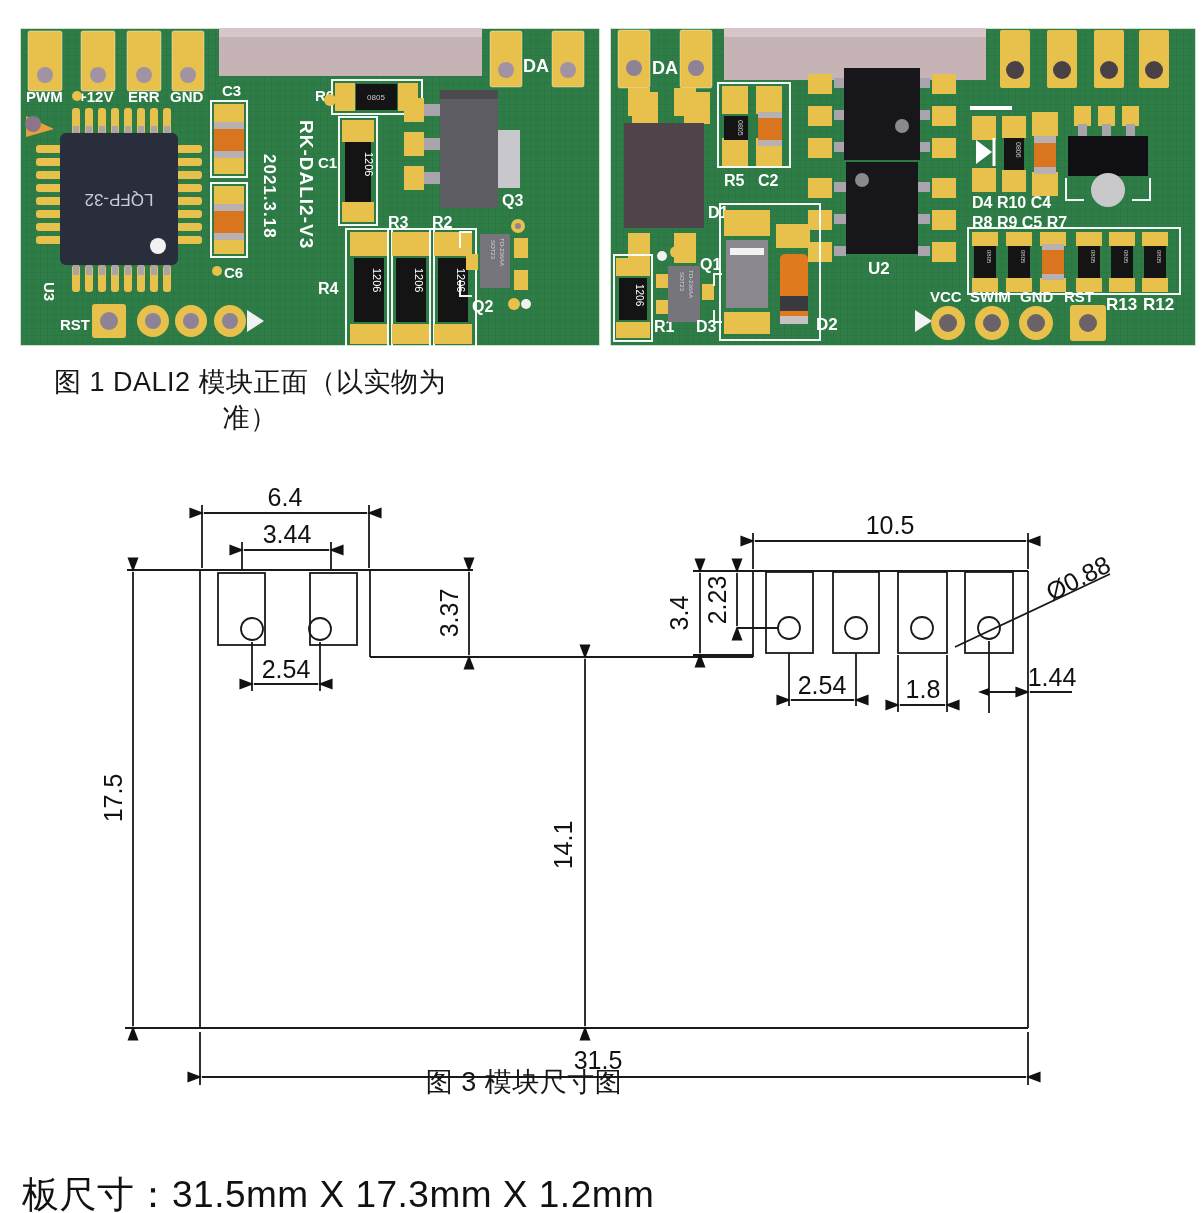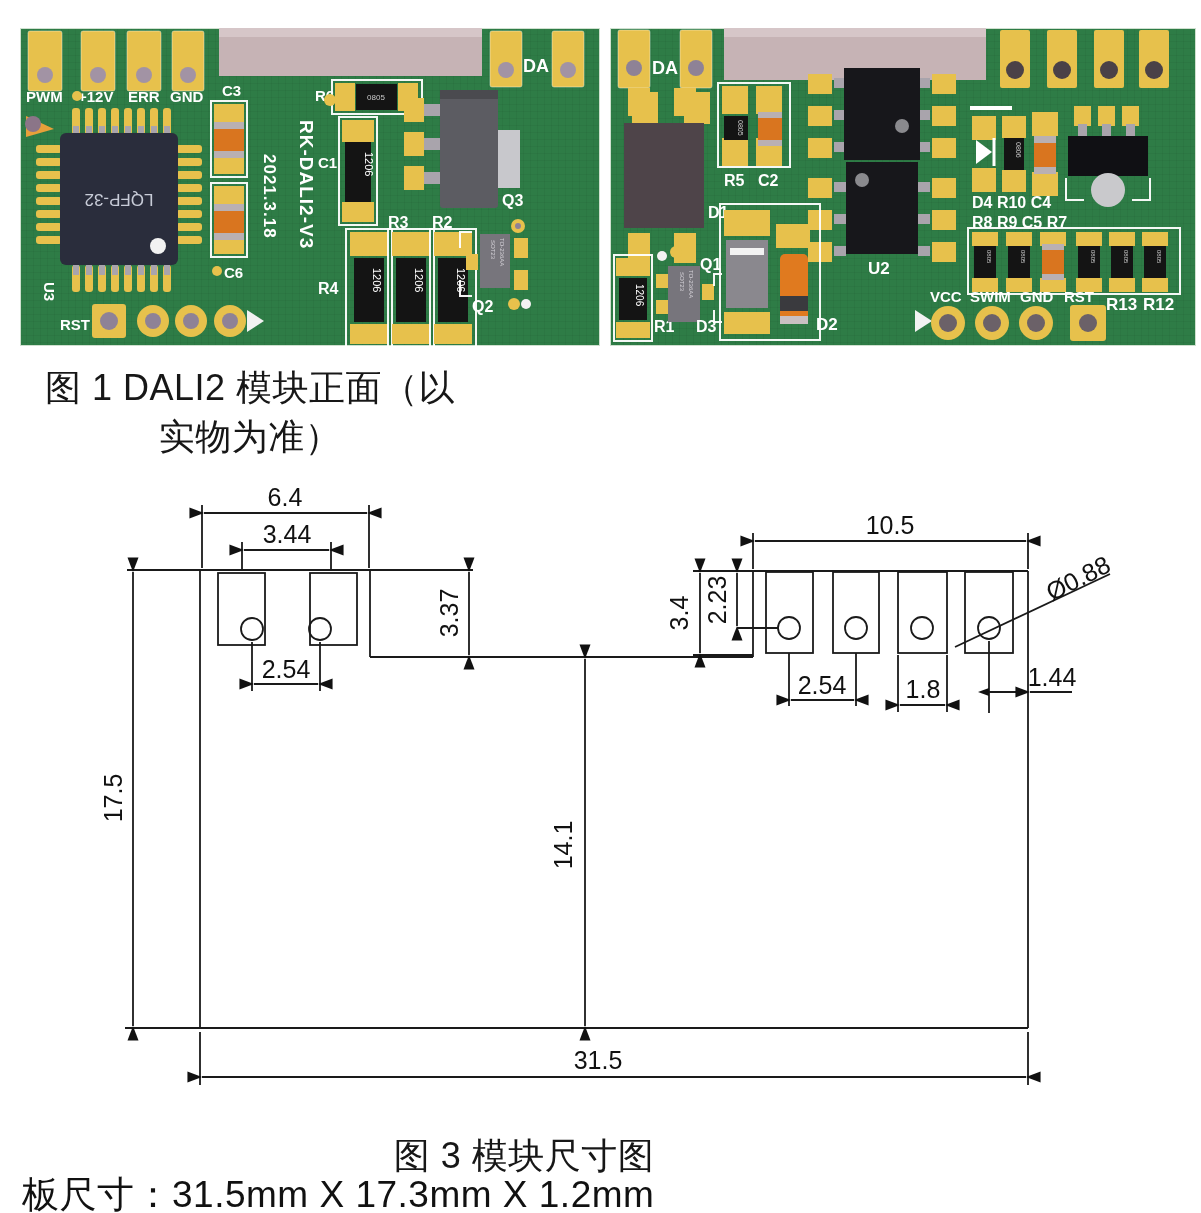--- a/index.html
+++ b/index.html
@@ -1,19 +1,19 @@
 <!DOCTYPE html>
 <html><head>
 <meta charset="utf-8">
 <style>
   html,body{margin:0;padding:0;background:#fff;}
   #page{position:relative;width:1201px;height:1213px;background:#ffffff;overflow:hidden;
         font-family:"Liberation Sans",sans-serif;color:#111;}
   .abs{position:absolute;}
-  .caption{font-size:36px;color:#171717;text-align:center;letter-spacing:0.5px;}
+  .caption{font-size:27px;color:#171717;text-align:center;letter-spacing:0.5px;}
   .boardsize{font-size:37px;color:#111;letter-spacing:0.5px;margin-top:8px;}
   svg text{font-family:"Liberation Sans",sans-serif;}
   .silk{fill:#ffffff;font-weight:bold;}
   .tiny{fill:#c9c9c9;}
   .dimtxt{fill:#111;font-size:25px;}
   .dimline{stroke:#1a1a1a;stroke-width:1.8;fill:none;}
   .outline{stroke:#ffffff;stroke-width:2;fill:none;opacity:.95;}
 </style>
 </head>
 <body>
@@ -554,17 +554,17 @@
       <polygon points="989,692 978,688 978,696" fill="#111" transform="rotate(180 983.5 692)"></polygon>
       <text class="dimtxt" x="1052" y="686" text-anchor="middle">1.44</text>
     </g>
 
     <g>
       <path class="dimline" d="M955,647 L1110,574"></path>
       <text class="dimtxt" text-anchor="middle" transform="translate(1082,586) rotate(-27)">Ø0.88</text>
     </g>
   </svg>
 
-  <div class="abs caption" style="left:0;top:1132px;width:1048px">图 3  模块尺寸图</div>
+  <div class="abs caption" style="left:0;top:1064px;width:1048px">图 3  模块尺寸图</div>
 
   <div class="abs boardsize" style="left:22px;top:1162px">板尺寸：31.5mm X 17.3mm X 1.2mm</div>
 
 </div>
 
 </body></html>

